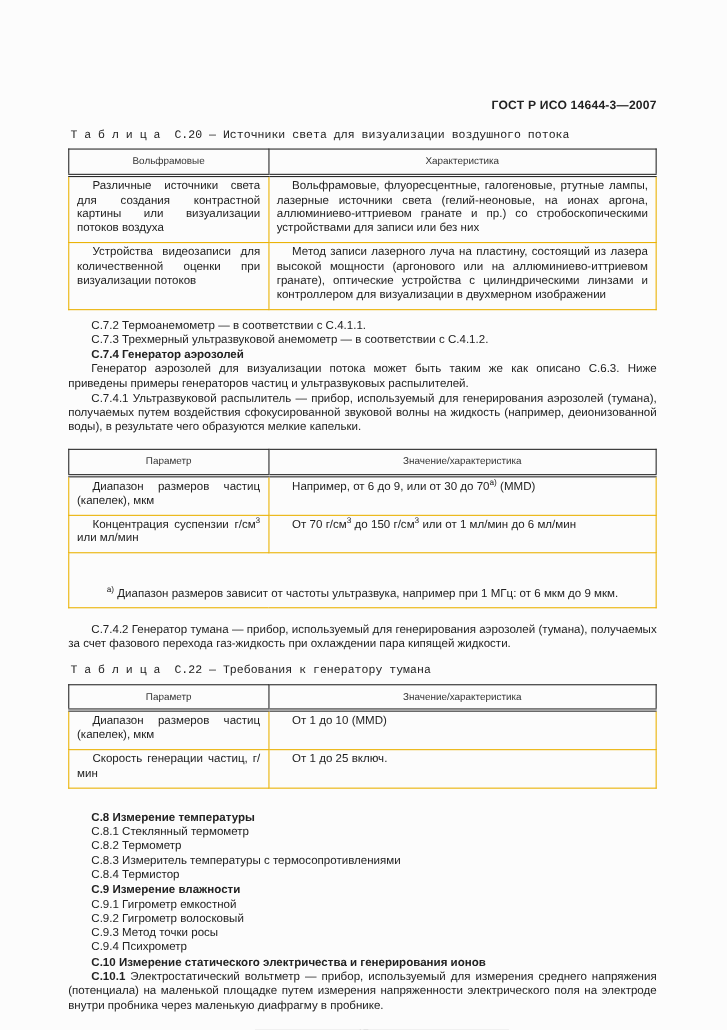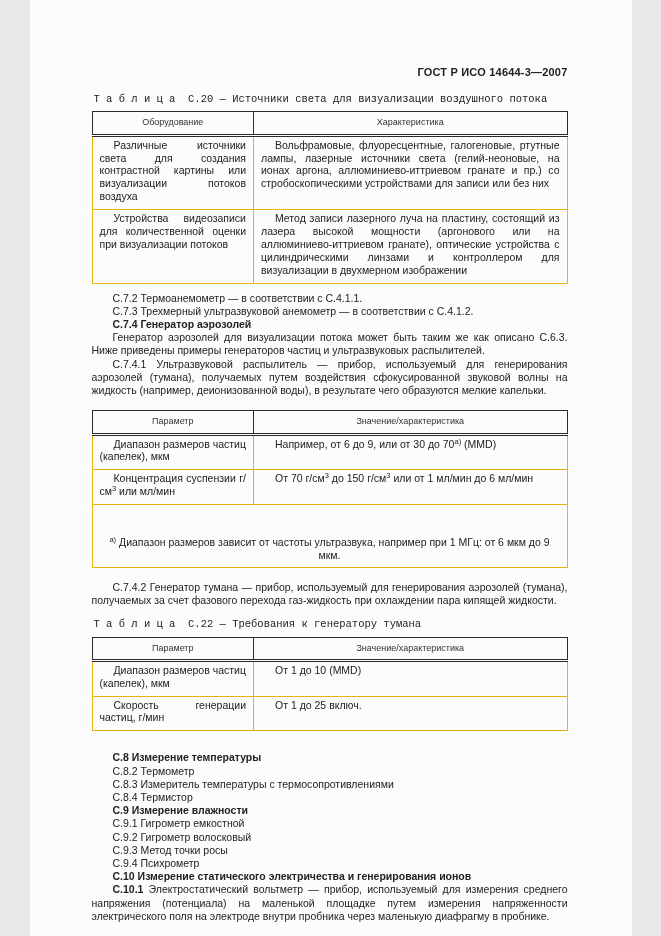--- a/index.html
+++ b/index.html
@@ -1,20 +1,20 @@
 <!DOCTYPE html>
 <html lang="ru"><head>
 <meta charset="utf-8">
 <style>
   html, body { margin:0; padding:0; background:#e9e9e9; }
   .page {
-    width:602px; height:936px; margin:0 auto; background:#fcfcfc;
+    width:661px; height:936px; margin:0 auto; background:#fcfcfc;
     color:#222; font-family:"Liberation Sans","DejaVu Sans",sans-serif;
     font-size:10.5px; line-height:13.2px;
-    box-sizing:border-box; padding:66px 64px 0 62px;
+    box-sizing:border-box; padding:90px 64px 0 62px;
     position:relative; overflow:hidden;
   }
   .doc-header { text-align:right; font-weight:bold; font-size:11px; letter-spacing:0.2px; }
 
   .tbl { margin-top:14px; }
   #t21 { margin-top:13px; }
   #t22 { margin-top:11px; }
   .tcaption { margin:0 0 5px 2px;font-family:Liberation Mono, monospace; }
   table { width:100%; border-collapse:collapse; table-layout:fixed; border:1.5px solid #2b2b2b; }
   col.c1 { width:34%; } col.c2 { width:66%; }
@@ -45,21 +45,21 @@
 
   <section class="tbl" id="t20">
       <div class="tcaption"><span>Т а б л и ц а</span>&nbsp;&nbsp;<span>С.20 — Источники света для визуализации воздушного потока</span></div>
       <table>
         <colgroup>
           <col class="c1">
           <col class="c2">
         </colgroup>
         <thead>
           <tr>
-            <th>Оборудование</th>
+            <th>Вольфрамовые</th>
             <th>Характеристика</th>
           </tr>
         </thead>
         <tbody>
           <tr>
             <td>
               <p>Различные источники света для создания контрастной картины или визуализации потоков воздуха</p>
             </td>
             <td>
               <p>Вольфрамовые, флуоресцентные, галогеновые, ртутные лампы, лазерные источники света (гелий-неоновые, на ионах аргона, аллюминиево-иттриевом гранате и пр.) со стробоскопическими устройствами для записи или без них</p>
@@ -156,20 +156,21 @@
             <td>
               <p>От 1 до 25 включ.</p>
             </td>
           </tr>
         </tbody>
       </table>
     </section>
 
   <section class="paras" id="s3">
       <p class="para bold">С.8 Измерение температуры</p>
+      <p class="para">С.8.1 Стеклянный термометр</p>
       <p class="para">С.8.2 Термометр</p>
       <p class="para">С.8.3 Измеритель температуры с термосопротивлениями</p>
       <p class="para">С.8.4 Термистор</p>
       <p class="para bold">С.9 Измерение влажности</p>
       <p class="para">С.9.1 Гигрометр емкостной</p>
       <p class="para">С.9.2 Гигрометр волосковый</p>
       <p class="para">С.9.3 Метод точки росы</p>
       <p class="para">С.9.4 Психрометр</p>
       <p class="para bold">С.10 Измерение статического электричества и генерирования ионов</p>
       <p class="para"><b>С.10.1</b> Электростатический вольтметр — прибор, используемый для измерения среднего напряжения (потенциала) на маленькой площадке путем измерения напряженности электрического поля на электроде внутри пробника через маленькую диафрагму в пробнике.</p>

